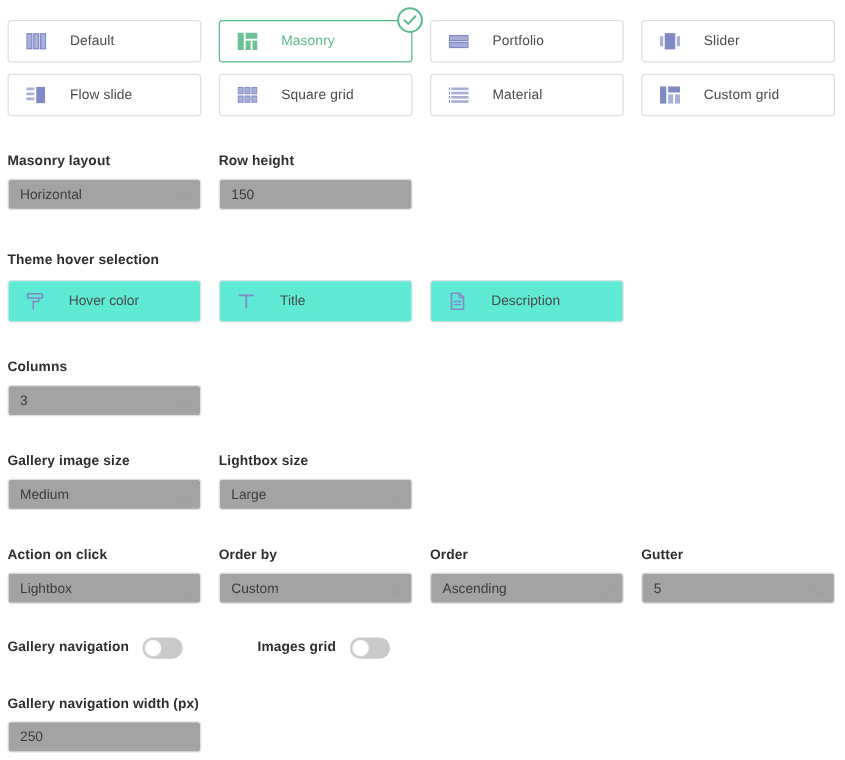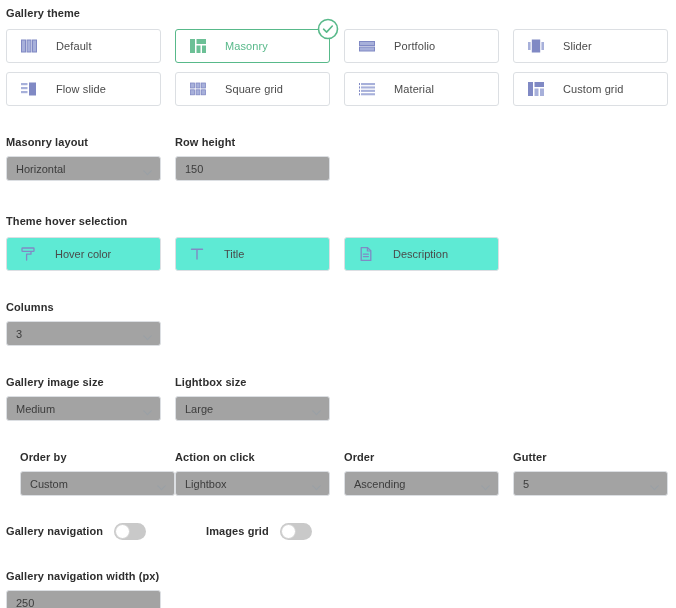--- a/index.html
+++ b/index.html
@@ -137,21 +137,20 @@
   .sp-27 { height: 27px; }
   .sp-30 { height: 30px; }
   .sp-34 { height: 34px; }
 </style>
 </head>
 <body>
 
 <div class="page">
 
   <div class="section-theme">
-    <div class="field-label">Gallery theme</div>
 
     <div class="theme-grid">
 
       <div class="theme-card">
         <span class="tc-icon">
           <svg viewBox="0 0 16 14" width="16" height="14">
             <rect x="0.5" y="1" width="4" height="12" fill="#a7b0da" stroke="#8089c4"></rect>
             <rect x="6" y="1" width="4" height="12" fill="#a7b0da" stroke="#8089c4"></rect>
             <rect x="11.5" y="1" width="4" height="12" fill="#a7b0da" stroke="#8089c4"></rect>
           </svg>
@@ -355,35 +354,35 @@
             <path d="M0.8 0.9 L4.5 4.6 L8.2 0.9" fill="none" stroke="#9aa0a6" stroke-width="1.1" stroke-linecap="round" stroke-linejoin="round"></path>
           </svg>
         </span>
       </div>
     </div>
   </div>
 
   <div class="sp-30"></div>
 
   <div class="row">
+    <div class="cell">
+      <div class="field-label">Action on click</div>
+      <div class="control">
+        <span>Lightbox</span>
+        <span class="chev">
+          <svg viewBox="0 0 9 6" width="9" height="6">
+            <path d="M0.8 0.9 L4.5 4.6 L8.2 0.9" fill="none" stroke="#9aa0a6" stroke-width="1.1" stroke-linecap="round" stroke-linejoin="round"></path>
+          </svg>
+        </span>
+      </div>
+    </div>
     <div class="cell gap">
       <div class="field-label">Order by</div>
       <div class="control">
         <span>Custom</span>
-        <span class="chev">
-          <svg viewBox="0 0 9 6" width="9" height="6">
-            <path d="M0.8 0.9 L4.5 4.6 L8.2 0.9" fill="none" stroke="#9aa0a6" stroke-width="1.1" stroke-linecap="round" stroke-linejoin="round"></path>
-          </svg>
-        </span>
-      </div>
-    </div>
-    <div class="cell">
-      <div class="field-label">Action on click</div>
-      <div class="control">
-        <span>Lightbox</span>
         <span class="chev">
           <svg viewBox="0 0 9 6" width="9" height="6">
             <path d="M0.8 0.9 L4.5 4.6 L8.2 0.9" fill="none" stroke="#9aa0a6" stroke-width="1.1" stroke-linecap="round" stroke-linejoin="round"></path>
           </svg>
         </span>
       </div>
     </div>
     <div class="cell gap">
       <div class="field-label">Order</div>
       <div class="control">

